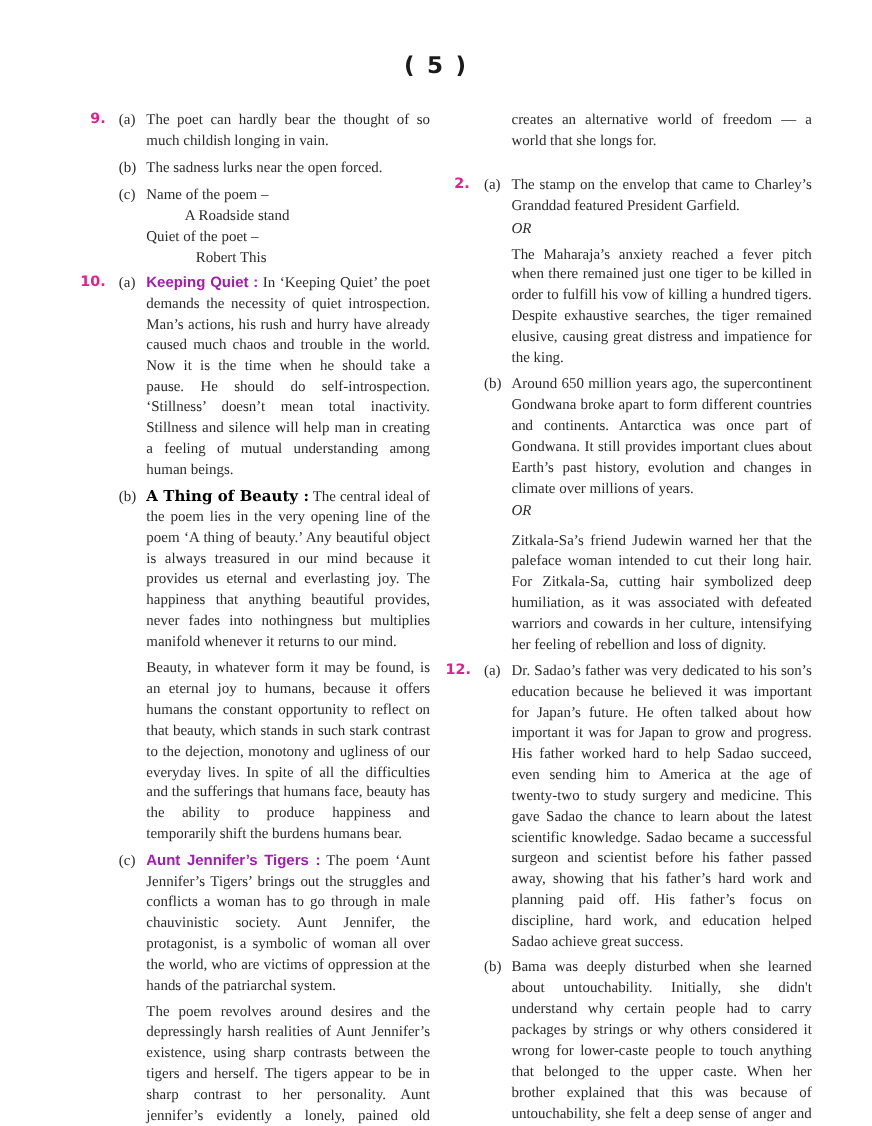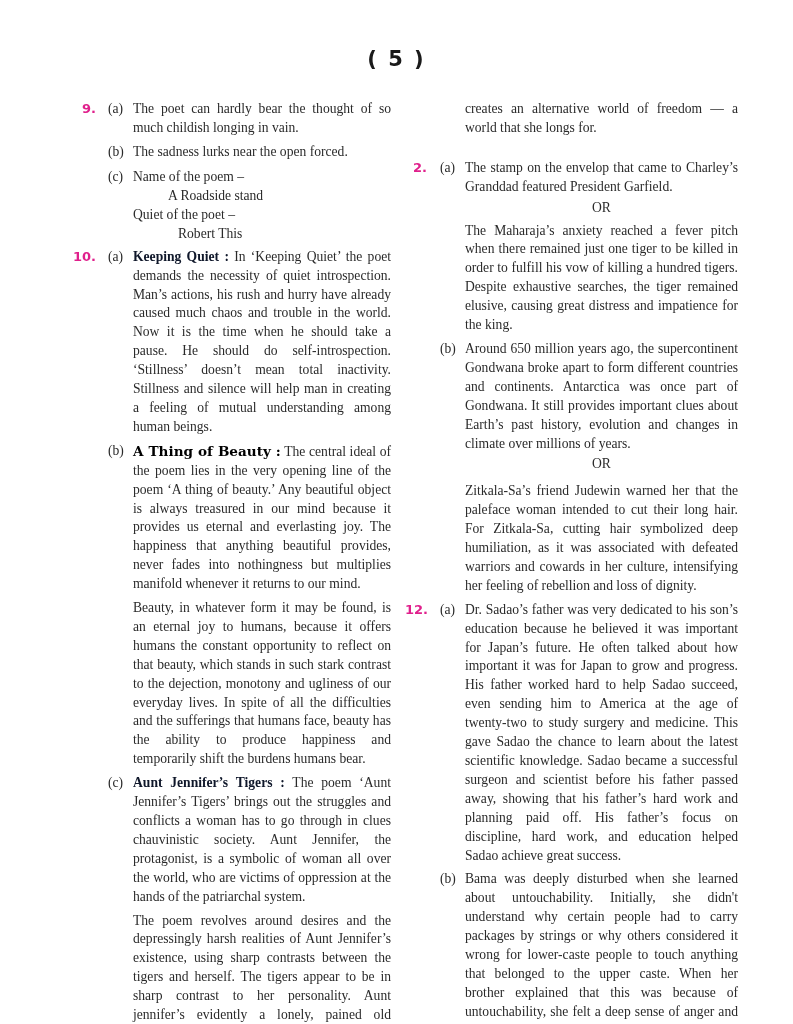--- a/index.html
+++ b/index.html
@@ -15,25 +15,25 @@
   .q { position:relative; padding-left:50px; }
   .qnum { position:absolute; left:0; top:0; width:38px; text-align:right;
           font-family:"DejaVu Sans","Liberation Sans",sans-serif; font-weight:bold;
           font-size:13px; color:#e0208c; }
   .part { position:relative; padding-left:25px; margin-bottom:5px; }
   .plabel { position:absolute; left:0; top:0; }
   .col-right .q { padding-left:60px; }
   .col-right .qnum { width:22px; }
   .col-right .cont { padding-left:60px; margin-bottom:21px; }
   .hl { color:#000000; font-weight:bold; font-family:"DejaVu Serif","Liberation Serif",serif; }
-  .hl-sans { color:#0f172a; font-weight:bold; font-family:Liberation Serif, serif; }
+  .hl-sans { color:#a21caf; font-weight:bold; font-family:Liberation Sans, sans-serif; }
   .para { margin:0 0 5px 0; }
   .indent1 { padding-left:35px; }
   .indent2 { padding-left:45px; }
-  .or { text-align:center; margin:2px 0 4px 0; }
+  .or { font-style:italic; margin:2px 0 4px 0; }
   p { margin:0; }
 </style>
 </head>
 <body>
 
 <div class="page-num">( 5 )</div>
 
 <div class="col col-left">
 
   <div class="q" style="margin-bottom:2px;">
@@ -61,21 +61,21 @@
       <span class="plabel">(a)</span>
       <p><span class="hl-sans">Keeping Quiet :</span> <span>In ‘Keeping Quiet’ the poet demands the necessity of quiet introspection. Man’s actions, his rush and hurry have already caused much chaos and trouble in the world. Now it is the time when he should take a pause. He should do self-introspection. ‘Stillness’ doesn’t mean total inactivity. Stillness and silence will help man in creating a feeling of mutual understanding among human beings.</span></p>
     </div>
     <div class="part">
       <span class="plabel">(b)</span>
       <p class="para"><span class="hl">A Thing of Beauty :</span> <span>The central ideal of the poem lies in the very opening line of the poem ‘A thing of beauty.’ Any beautiful object is always treasured in our mind because it provides us eternal and everlasting joy. The happiness that anything beautiful provides, never fades into nothingness but multiplies manifold whenever it returns to our mind.</span></p>
       <p class="para">Beauty, in whatever form it may be found, is an eternal joy to humans, because it offers humans the constant opportunity to reflect on that beauty, which stands in such stark contrast to the dejection, monotony and ugliness of our everyday lives. In spite of all the difficulties and the sufferings that humans face, beauty has the ability to produce happiness and temporarily shift the burdens humans bear.</p>
     </div>
     <div class="part">
       <span class="plabel">(c)</span>
-      <p class="para"><span class="hl-sans">Aunt Jennifer’s Tigers :</span> <span>The poem ‘Aunt Jennifer’s Tigers’ brings out the struggles and conflicts a woman has to go through in clues chauvinistic society. Aunt Jennifer, the protagonist, is a symbolic of woman all over the world, who are victims of oppression at the hands of the patriarchal system.</span></p>
+      <p class="para"><span class="hl-sans">Aunt Jennifer’s Tigers :</span> <span>The poem ‘Aunt Jennifer’s Tigers’ brings out the struggles and conflicts a woman has to go through in male chauvinistic society. Aunt Jennifer, the protagonist, is a symbolic of woman all over the world, who are victims of oppression at the hands of the patriarchal system.</span></p>
       <p class="para">The poem revolves around desires and the depressingly harsh realities of Aunt Jennifer’s existence, using sharp contrasts between the tigers and herself. The tigers appear to be in sharp contrast to her personality. Aunt jennifer’s evidently a lonely, pained old woman plagued by anxiety. The reason for her miserable plight is the oppressive patriarchal family system wherein the whole soul of the family is the male and it is he, was dominates the scene. She</p>
     </div>
   </div>
 </div>
 
 <div class="col col-right">
   <p class="cont">creates an alternative world of freedom — a world that she longs for.</p>
 
   <div class="q" style="padding-left:0;">
     <div style="position:relative;padding-left:60px;">

